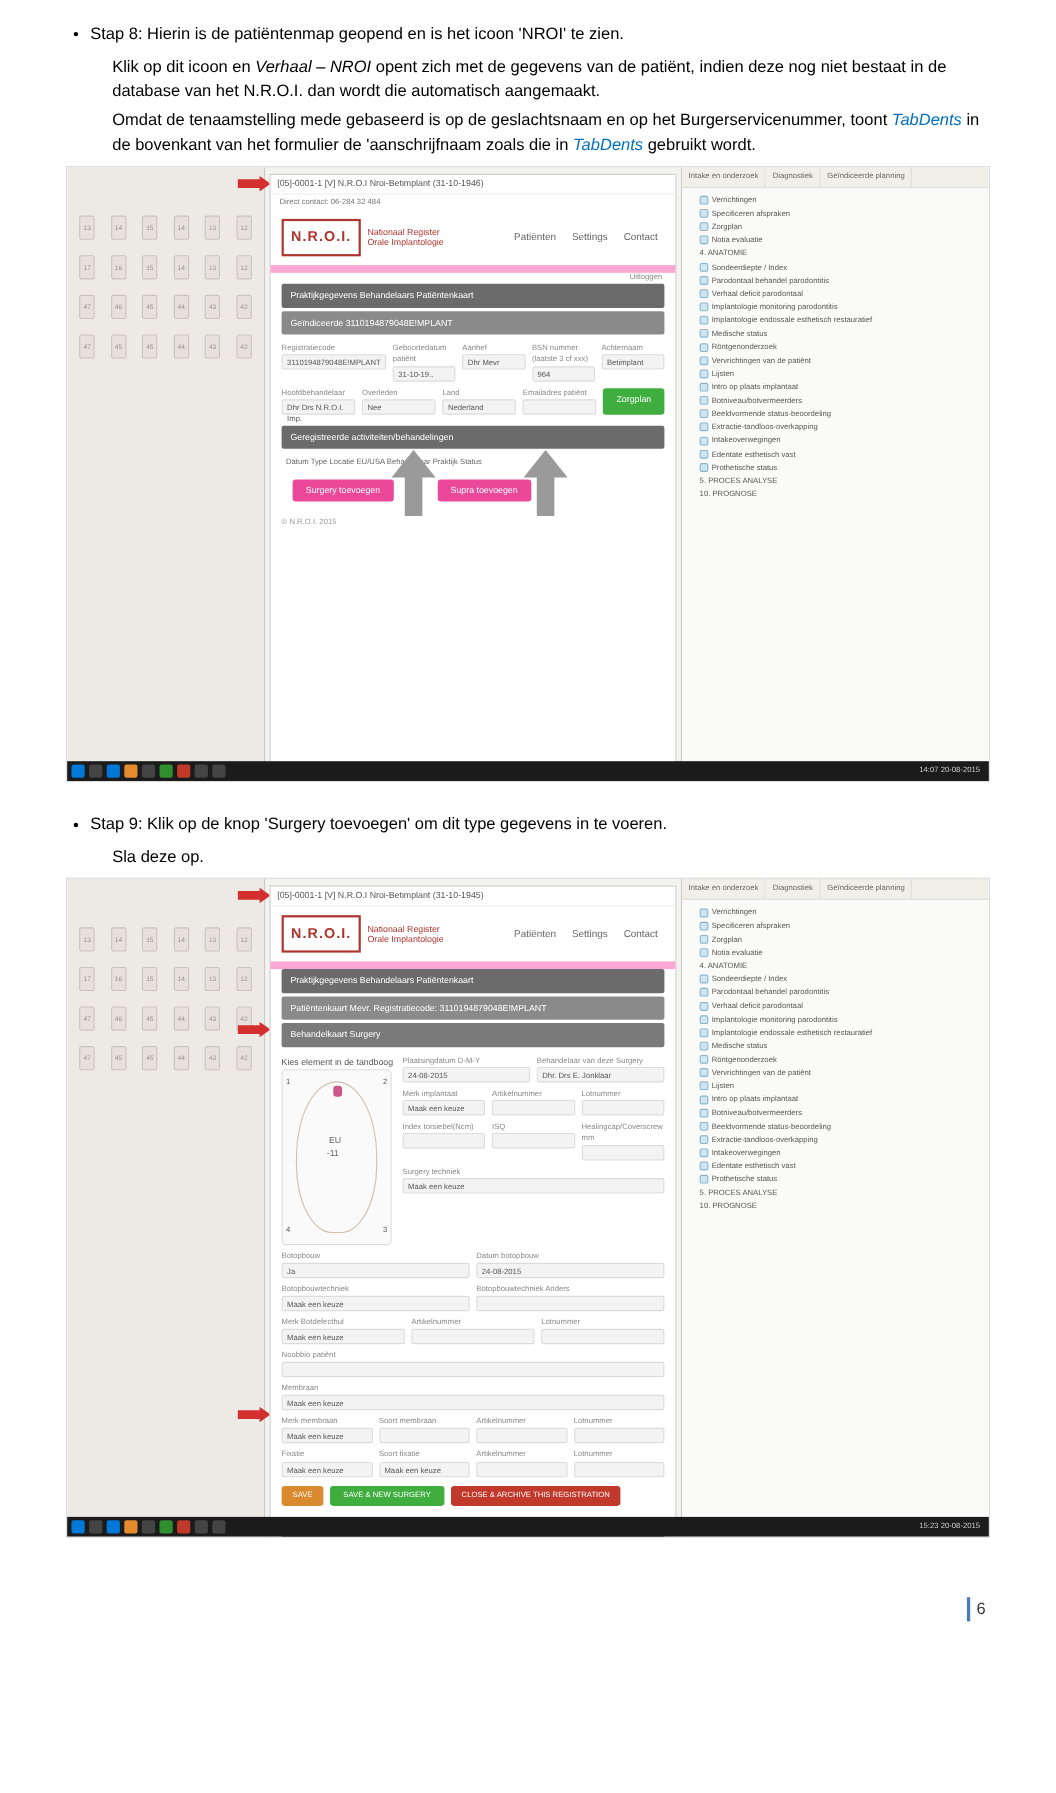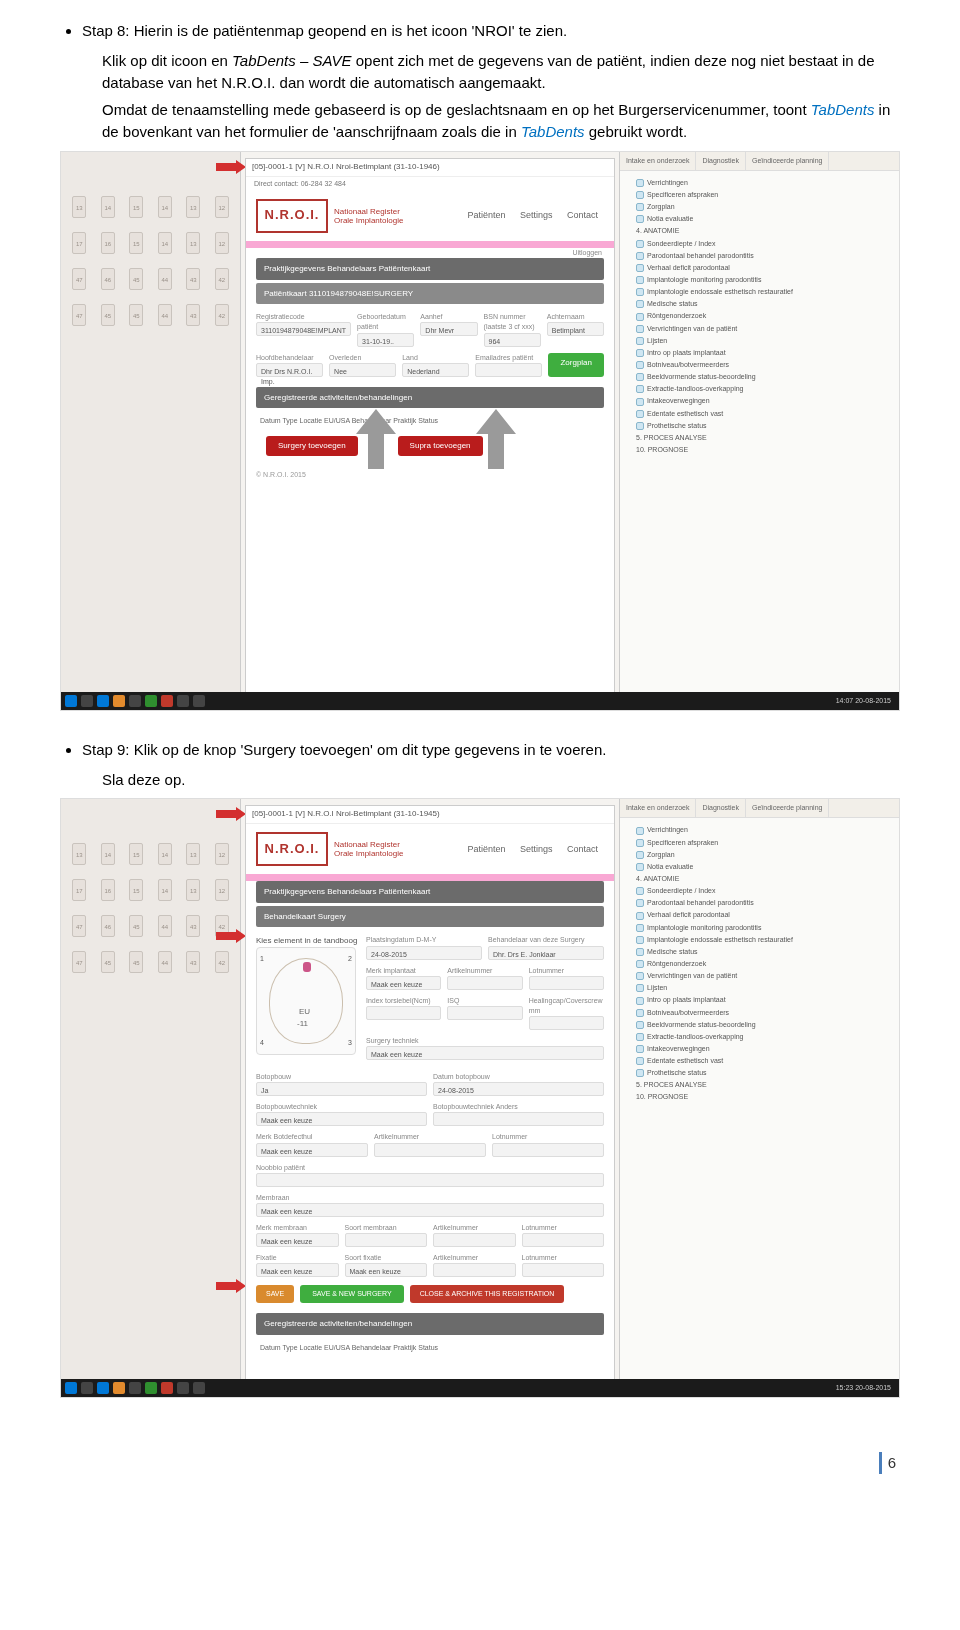--- a/index.html
+++ b/index.html
@@ -137,21 +137,21 @@
   }
   .green-btn {
     background: #3fae3f;
     color: #fff;
     border-radius: 3px;
     padding: 4px 12px;
     font-size: 8px;
     display: inline-block;
   }
   .gray-btn {
-    background: #b91c1c;
+    background: #ec4899;
     color: #fff;
     border-radius: 3px;
     padding: 4px 12px;
     font-size: 8px;
     display: inline-block;
   }
   .red-btn {
     background: #c0392b;
     color: #fff;
     border-radius: 3px;
@@ -227,21 +227,21 @@
   .taskbar .ticon.green { background: #2f8f2f; }
   .taskbar .ticon.red { background: #c0392b; }
   .taskbar .clock {
     margin-left: auto;
     color: #ccc;
     font-size: 7px;
     padding-right: 4px;
   }
   .teeth-diagram {
     width: 100px;
-    height: 108px;
+    height: 160px;
     border: 1px solid #ddd;
     border-radius: 4px;
     position: relative;
     background: #fafafa;
   }
   .teeth-diagram::before {
     content: "";
     position: absolute;
     left: 12px; right: 12px; top: 10px; bottom: 10px;
     border: 1px solid #cbbfae;
@@ -271,21 +271,21 @@
 </head>
 <body>
 
 <ul class="bullet">
   <li>
     <span>Stap 8: Hierin is de patiëntenmap geopend en is het icoon 'NROI' te zien.</span>
   </li>
 </ul>
 <div class="indent">
   <p class="para-gap">
-    <span>Klik op dit icoon en </span><span class="italic">TabDents – SAVE</span><span> opent zich met de gegevens van de patiënt, indien deze nog niet bestaat in de database van het N.R.O.I. dan wordt die automatisch aangemaakt.</span>
+    <span>Klik op dit icoon en </span><span class="italic">Verhaal – NROI</span><span> opent zich met de gegevens van de patiënt, indien deze nog niet bestaat in de database van het N.R.O.I. dan wordt die automatisch aangemaakt.</span>
   </p>
   <p>
     <span>Omdat de tenaamstelling mede gebaseerd is op de geslachtsnaam en op het Burgerservicenummer, toont </span><span class="tab-blue">TabDents</span><span> in de bovenkant van het formulier de 'aanschrijfnaam zoals die in </span><span class="tab-blue">TabDents</span><span> gebruikt wordt.</span>
   </p>
 </div>
 
 <div class="screenshot">
 
   <div class="left-panel">
     <div class="tooth-grid">
@@ -341,21 +341,21 @@
         <div>Orale Implantologie</div>
       </div>
       <div class="nroi-nav">
         <span>Patiënten</span>
         <span>Settings</span>
         <span>Contact</span>
       </div>
     </div>
     <div style="text-align:right;font-size:7px;color:#888;padding:0 12px">Uitloggen</div>
     <div class="dark-band">Praktijkgegevens     Behandelaars     Patiëntenkaart</div>
-    <div class="dark-band sub">Patiëntkaart   3110194879048E!SURGERY</div>
+    <div class="dark-band sub">Geïndiceerde   3110194879048E!MPLANT</div>
 
     <div class="form-area">
       <div class="form-row">
         <div class="fld">
             <span class="lbl">Registratiecode</span>
             <div class="val">3110194879048E!MPLANT</div>
           </div>
         <div class="fld">
             <span class="lbl">Geboortedatum patiënt</span>
             <div class="val">31-10-19..</div>
@@ -532,20 +532,21 @@
         <div>Nationaal Register</div>
         <div>Orale Implantologie</div>
       </div>
       <div class="nroi-nav">
         <span>Patiënten</span>
         <span>Settings</span>
         <span>Contact</span>
       </div>
     </div>
     <div class="dark-band">Praktijkgegevens     Behandelaars     Patiëntenkaart</div>
+    <div class="dark-band sub">Patiëntenkaart  Mevr.  Registratiecode: 3110194879048E!MPLANT</div>
     <div class="dark-band sub" style="background:#7a7a7a">Behandelkaart Surgery</div>
 
     <div class="form-area">
       <div style="display:flex;">
         <div style="flex:0 0 110px">
           <span class="lbl">Kies element in de tandboog</span>
           <div class="teeth-diagram">
             <div class="dot"></div>
             <div style="position:absolute;top:58px;left:42px;font-size:8px;color:#666">EU</div>
             <div style="position:absolute;top:70px;left:40px;font-size:8px;color:#666">-11</div>

